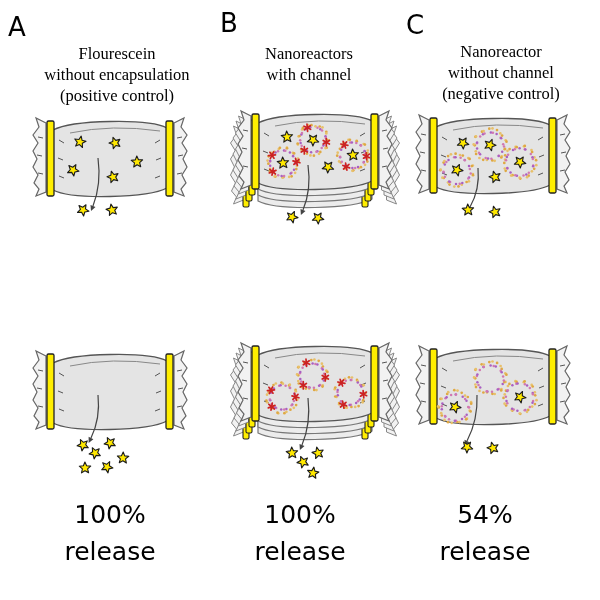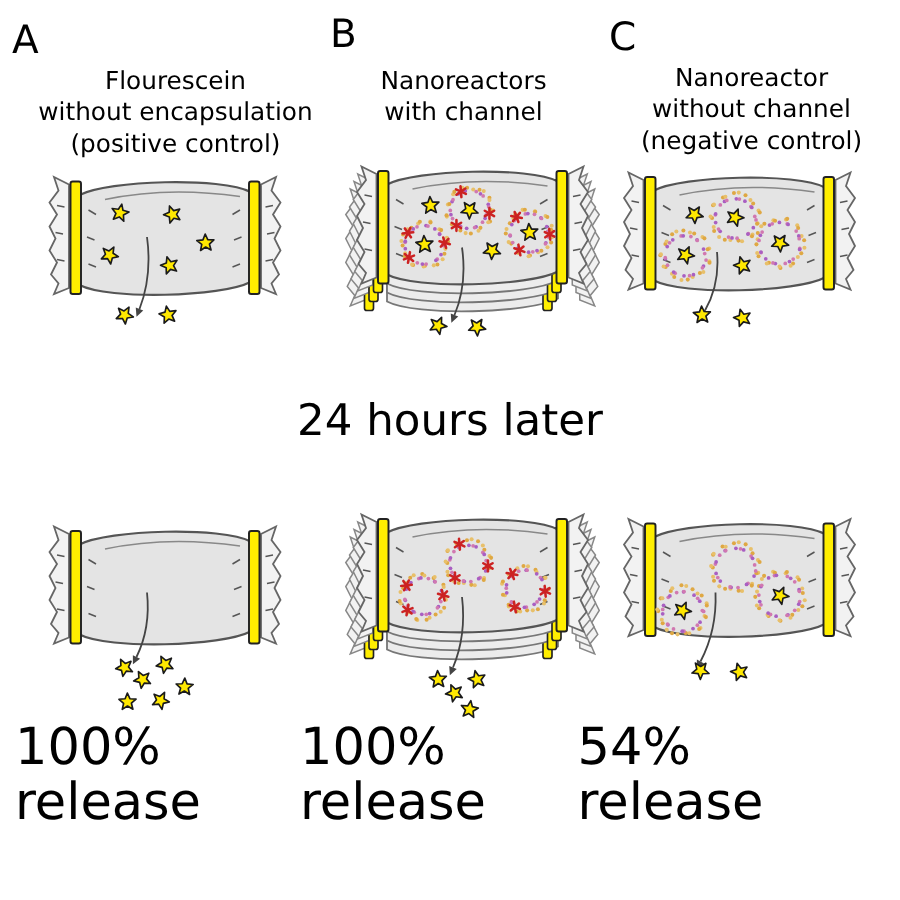--- a/index.html
+++ b/index.html
@@ -7,31 +7,32 @@
     position:relative;width:600px;height:600px;background:#ffffff;
     font-family:"DejaVu Sans", sans-serif;color:#000;overflow:hidden;
   }
   .panel-letter{position:absolute;font-size:26px;line-height:30px;}
   #letter-a{left:8px;top:12px;}
   #letter-b{left:220px;top:8px;}
   #letter-c{left:406px;top:10px;}
   .panel-title{
     position:absolute;font-size:16.5px;line-height:21px;text-align:center;
     white-space:pre-line;
+    font-family:Liberation Serif, serif;
   }
   #title-a{left:10px;top:43px;width:214px;}
   #title-b{left:213px;top:43px;width:192px;}
   #title-c{left:402px;top:41px;width:198px;}
   .time-label{
     position:absolute;left:0;top:262px;width:600px;text-align:center;
     font-size:29px;line-height:36px;
   }
   .release-label{
-    position:absolute;top:480px;width:200px;
-    font-size:34px;line-height:37px;white-space:pre-line;
+    position:absolute;top:496px;width:200px;text-align:center;
+    font-size:25px;line-height:37px;white-space:pre-line;
   }
   #release-a{left:10px;}
   #release-b{left:200px;}
   #release-c{left:385px;}
   .scene{position:absolute;width:200px;height:170px;overflow:visible;}
   #scene-a-top{left:10px;top:105px;}
   #scene-b-top{left:215px;top:98px;}
   #scene-c-top{left:393px;top:102px;}
   #scene-a-bottom{left:10px;top:338px;}
   #scene-b-bottom{left:215px;top:330px;}
@@ -484,21 +485,20 @@
         <path d="M127.3,66.0L125.5,62.3L121.4,62.2L124.4,59.3L123.2,55.3L126.9,57.3L130.3,55.0L129.5,59.0L132.8,61.5L128.7,62.1Z" fill="#ffe800" stroke="#1a1a1a" stroke-width="1.1" stroke-linejoin="round"></path>
       </g>
       <path d="M73.2,36.0L72.5,40.0L75.8,42.5L71.7,43.1L70.3,47.0L68.5,43.3L64.4,43.2L67.4,40.3L66.2,36.4L69.8,38.3Z" fill="#ffe800" stroke="#1a1a1a" stroke-width="1.1" stroke-linejoin="round"></path>
       <path d="M100.3,69.2L102.9,72.5L107.0,71.6L104.7,75.1L106.7,78.7L102.7,77.6L99.9,80.6L99.8,76.5L96.0,74.8L99.9,73.3Z" fill="#ffe800" stroke="#1a1a1a" stroke-width="1.1" stroke-linejoin="round"></path>
       <path d="M85,66 Q87,87.5 77,105" fill="none" stroke="#444444" stroke-width="1.2"></path>
       <polygon points="74.3,109.8 74.7,103.7 79.3,106.3" fill="#444444"></polygon>
       <path d="M74.7,102.0L76.5,105.7L80.6,105.9L77.6,108.7L78.8,112.7L75.1,110.7L71.7,113.0L72.5,109.0L69.2,106.4L73.3,105.9Z" fill="#ffe800" stroke="#1a1a1a" stroke-width="1.1" stroke-linejoin="round"></path>
       <path d="M100.4,104.2L102.9,107.5L107.0,106.7L104.7,110.1L106.7,113.7L102.7,112.6L99.9,115.6L99.7,111.5L96.0,109.7L99.9,108.3Z" fill="#ffe800" stroke="#1a1a1a" stroke-width="1.1" stroke-linejoin="round"></path>
     </svg>
 
-  <div class="time-label">24 hours later</div>
 
   <svg class="scene" id="scene-a-bottom" viewBox="0 0 200 170">
       <g>
         <path d="M36,18 L26,13 L29,22 L23,30 L28,38 L23,46 L27,54 L23,62 L28,70 L24,78 L29,84 L26,91 L36,87 Z" fill="#f2f2f2" stroke="#666666" stroke-width="1.2"></path>
         <path d="M164,18 L174,13 L171,22 L177,30 L172,38 L177,46 L173,54 L177,62 L172,70 L176,78 L171,84 L174,91 L164,87 Z" fill="#f2f2f2" stroke="#666666" stroke-width="1.2"></path>
         <line x1="28" y1="32" x2="33" y2="33" stroke="#555555" stroke-width="1"></line>
         <line x1="27" y1="50" x2="32" y2="51" stroke="#555555" stroke-width="1"></line>
         <line x1="28" y1="68" x2="33" y2="69" stroke="#555555" stroke-width="1"></line>
         <line x1="172" y1="32" x2="167" y2="33" stroke="#555555" stroke-width="1"></line>
         <line x1="173" y1="50" x2="168" y2="51" stroke="#555555" stroke-width="1"></line>

